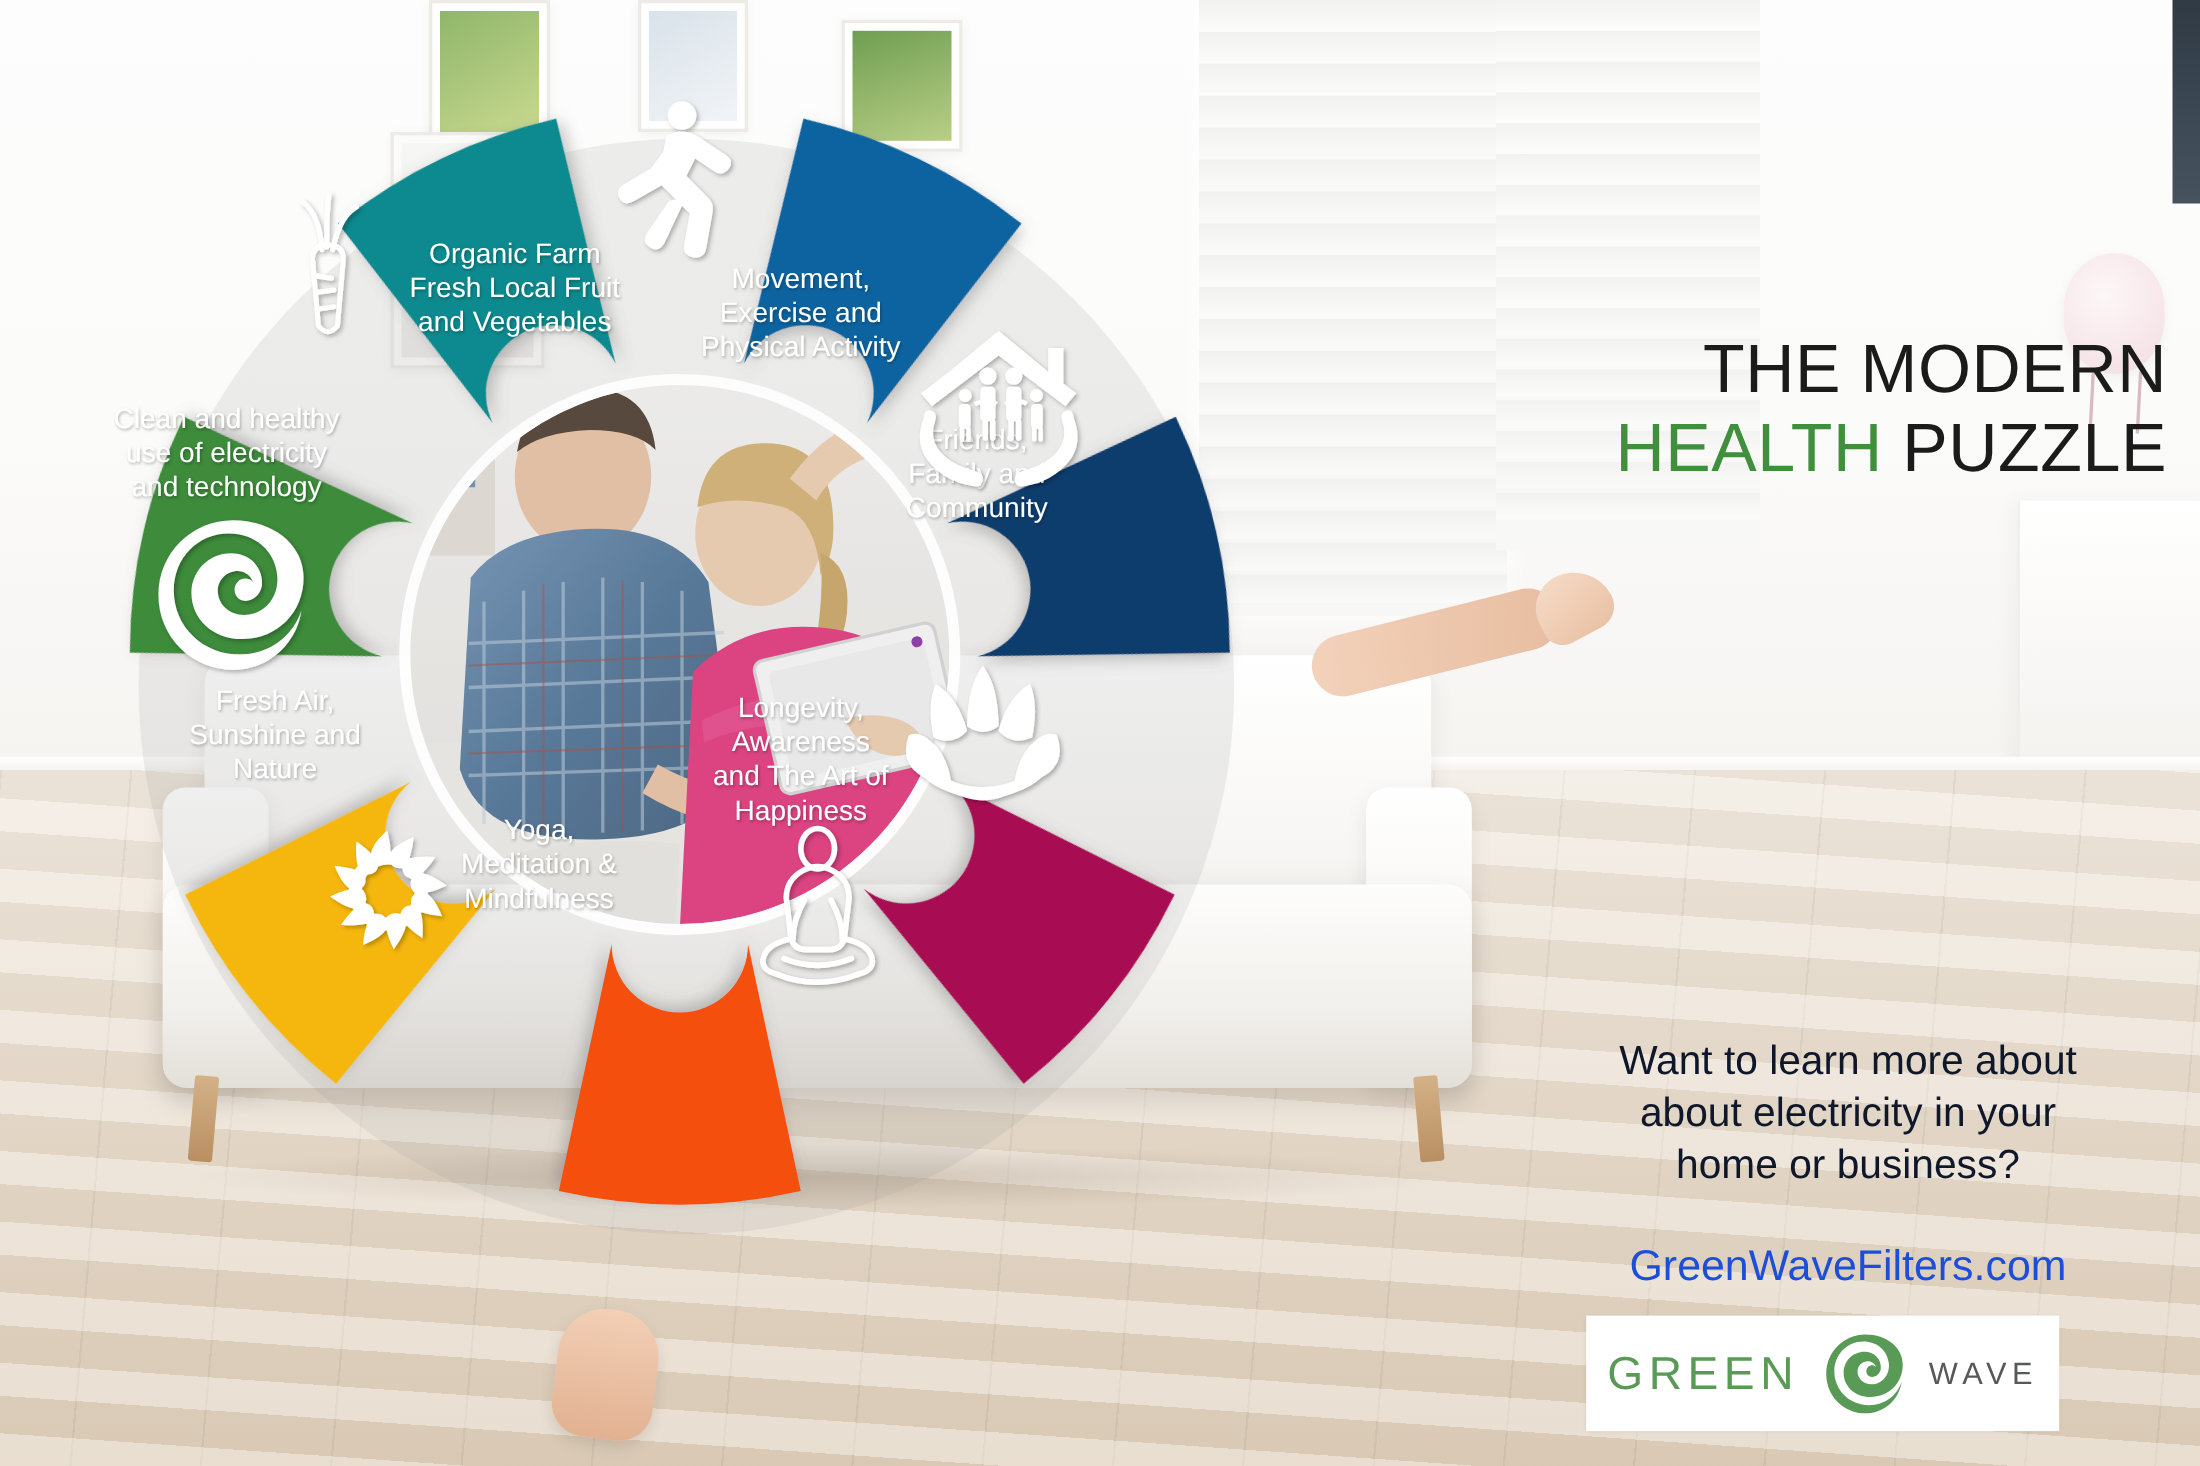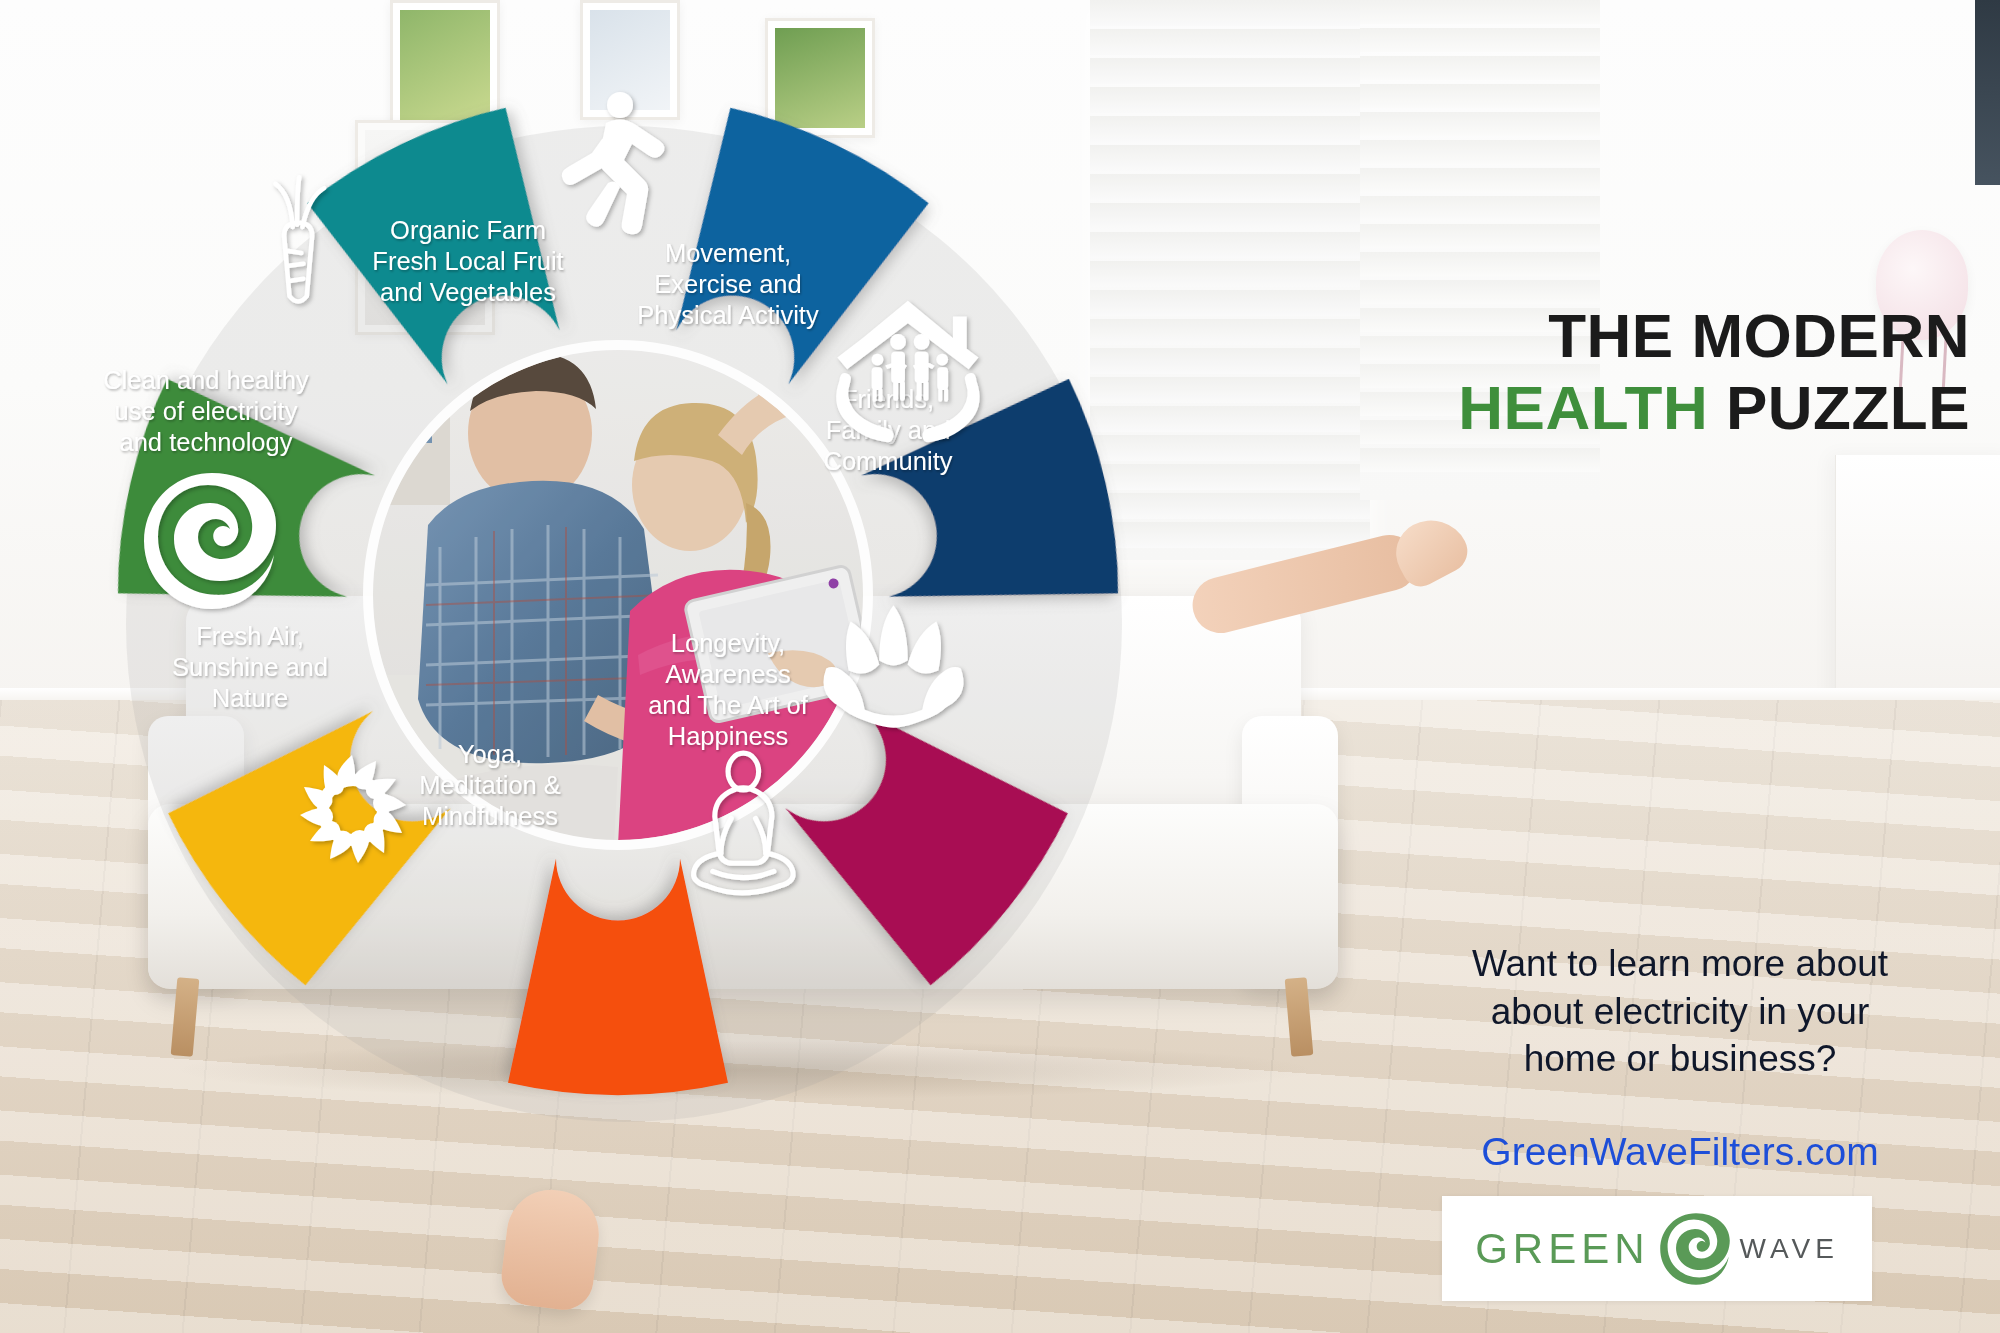--- a/index.html
+++ b/index.html
@@ -169,39 +169,39 @@
   }
 
   
   .right{
     position:absolute; left:1330px; top:0; width:670px; height:1333px;
   }
   .title{
     position:absolute; left:0; top:300px; width:640px;
     text-align:right;
     font-size:62px; line-height:1.16; letter-spacing:.5px;
-    color:#1b1b1b; font-weight:700;
+    color:#1b1b1b; font-weight:400;
   }
   .title .green{ color:#3f8f3c;margin-top:22px; }
 
   .cta{
     position:absolute; left:70px; top:940px; width:560px;
     text-align:center;
     font-size:37px; line-height:1.29; color:#0f172a;
   }
   .site{
     position:absolute; left:70px; top:1130px; width:560px;
     text-align:center;
     font-size:39px; color:#1d4ed8;
   }
   .logo-box{
     position:absolute; left:112px; top:1196px;
     width:430px; height:105px;
     background:#ffffff;
-    display:flex; align-items:center; justify-content:center; gap:6px;
+    display:flex; align-items:center; justify-content:center; gap:20px;
     box-shadow:0 1px 5px rgba(0,0,0,.07);
   }
   .logo-green{
     font-size:42px; letter-spacing:5px; color:#5a9a57; font-weight:400;
   }
   .logo-wave{
     font-size:28px; letter-spacing:5px; color:#55595a; font-weight:400;
   }
   .logo-mark{ width:78px; height:78px; }
 </style>

